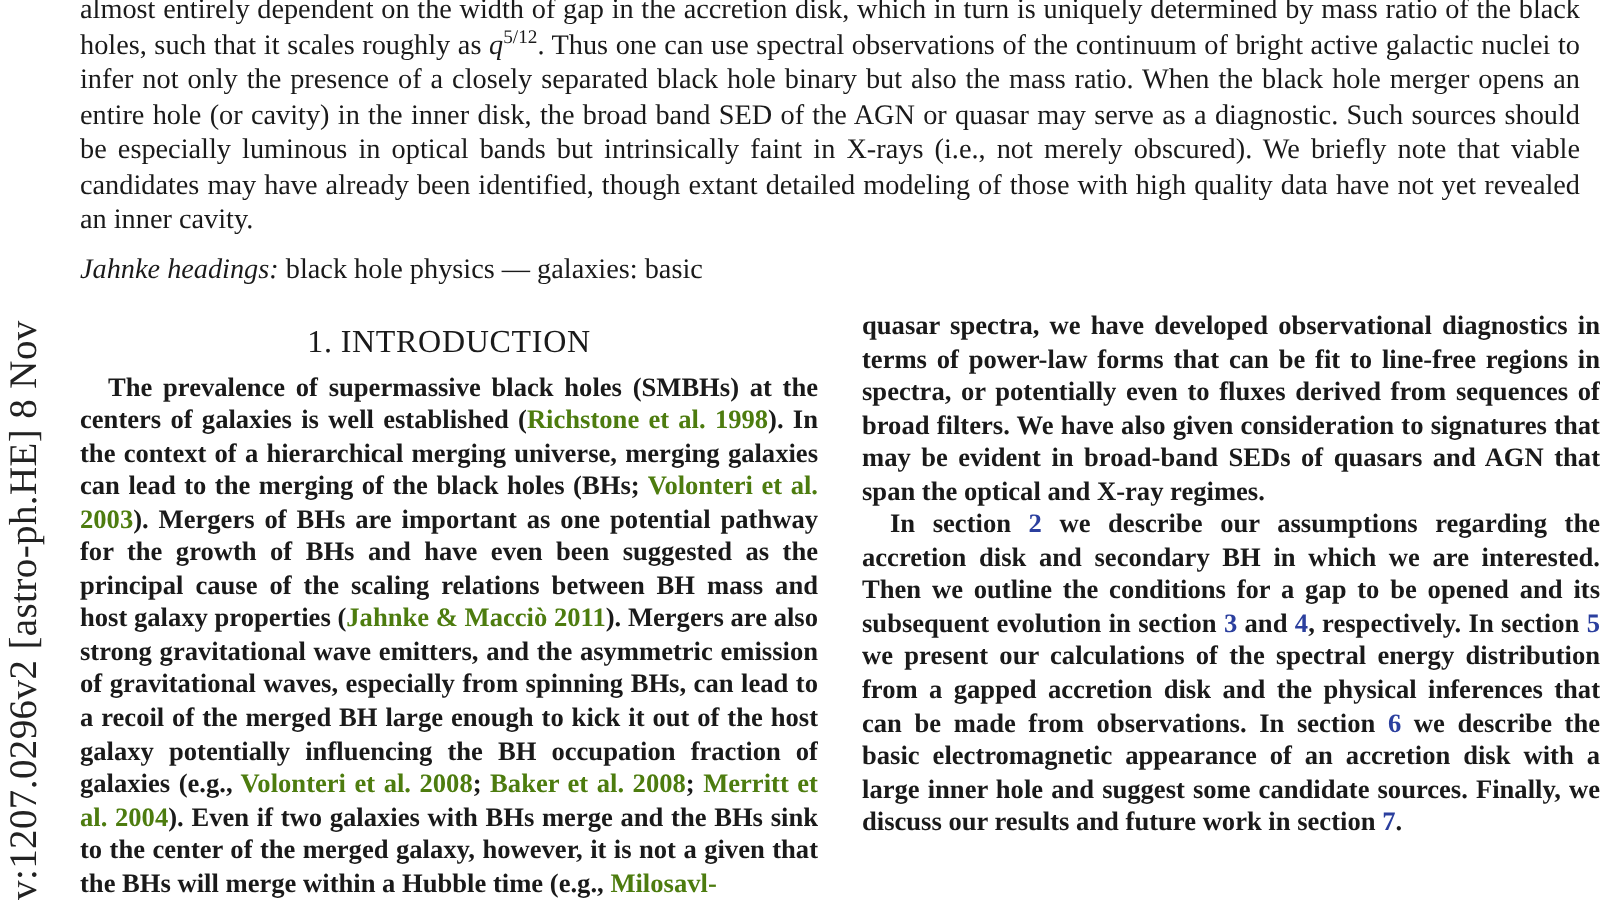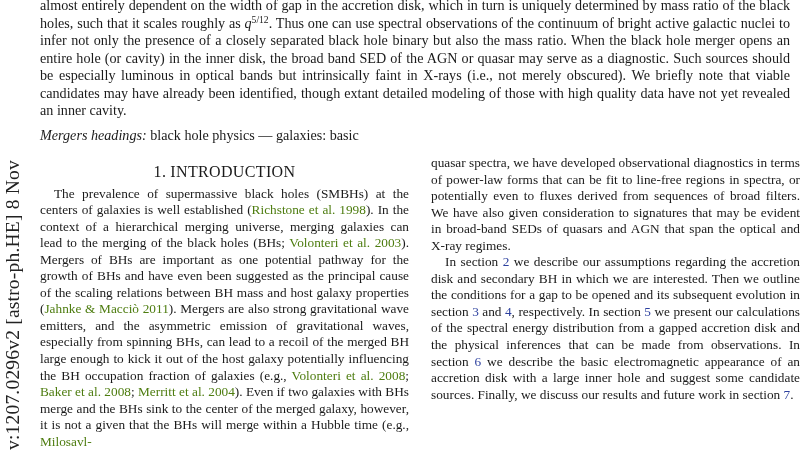--- a/index.html
+++ b/index.html
@@ -100,20 +100,21 @@
     letter-spacing: 0.35px;
     margin: 9px 0 5px 0;
     font-variant: small-caps;
     text-transform: none;
   }
   .section-head .sec-num { margin-right: 4px; }
 
   .col p {
     margin: 0;
     text-indent: 14px;
+    font-weight: bold;
   }
   .col p.noindent { text-indent: 0; }
 
   
   .col.right p.first { text-indent: 0; }
 
   a.cite, .cite {
     color: #4d7c0f;
     text-decoration: none;
   }
@@ -129,21 +130,21 @@
   <div class="vtext">v:1207.0296v2  [astro-ph.HE]  8 Nov</div>
 </div>
 
 <div id="page">
 
   <div class="abstract-block">
     <p class="para"><span>almost entirely dependent on the width of gap in the accretion disk, which in turn is uniquely determined by</span> <span>mass ratio of the black holes, such that it scales roughly as </span><span class="math-i">q</span><sup>5/12</sup><span>. Thus one can use spectral observations of the continuum of bright active galactic nuclei to infer not only the presence of a closely separated black hole binary but also the mass ratio. When the black hole merger opens an entire hole (or cavity) in the inner disk, the broad band SED of the AGN or quasar may serve as a diagnostic. Such sources should be especially luminous in optical bands but intrinsically faint in X-rays (i.e., not merely obscured). We briefly note that viable candidates may have already been identified, though extant detailed modeling of those with high quality data have not yet revealed an inner cavity.</span></p>
   </div>
 
   <div class="subject-line">
-    <span class="sh-label">Mergers headings:</span>
+    <span class="sh-label">Jahnke headings:</span>
     <span>black hole physics — galaxies: basic</span>
   </div>
 
   <div id="columns">
 
     <div class="col left">
       <div class="section-head">
         <span class="sec-num">1.</span><span>INTRODUCTION</span>
       </div>
 

